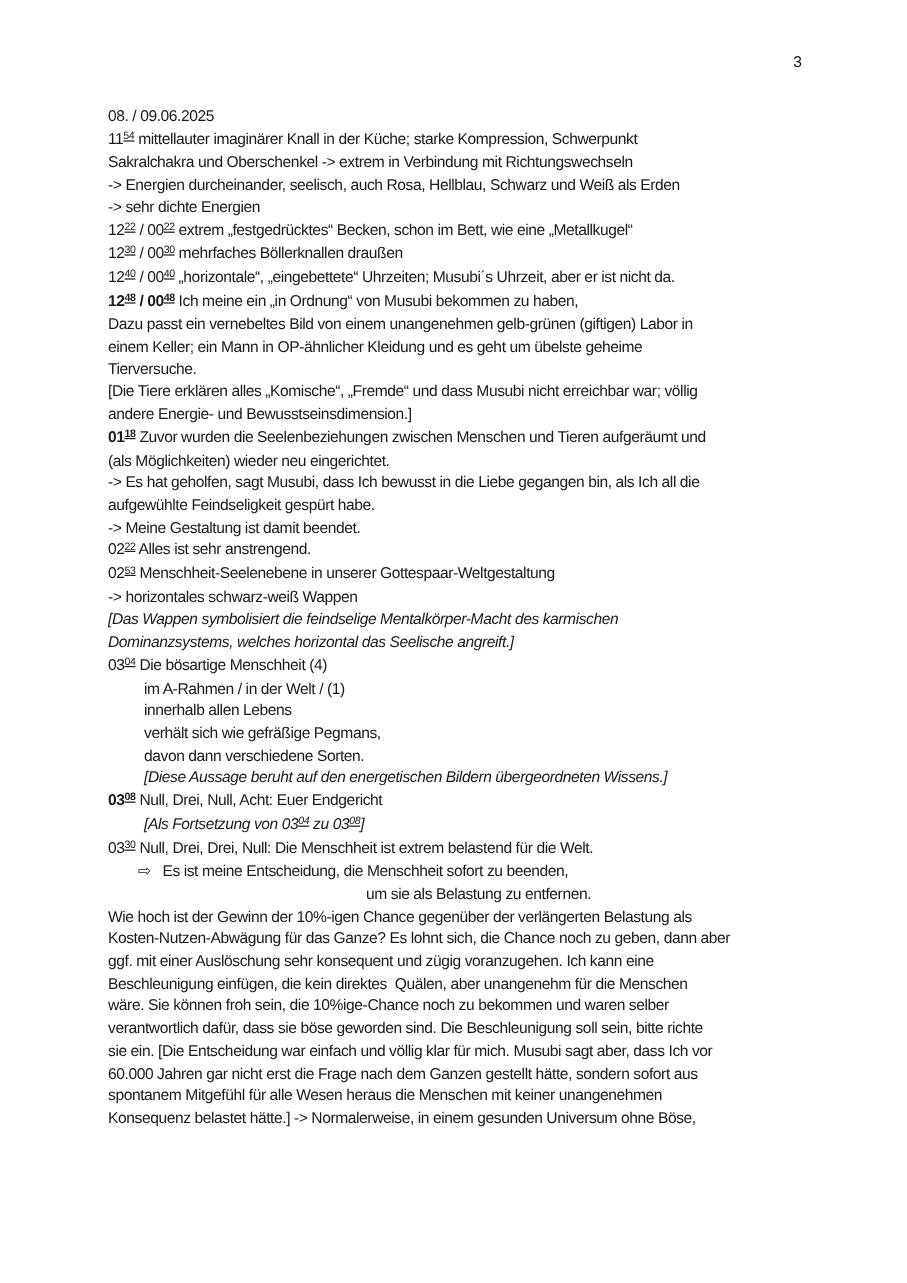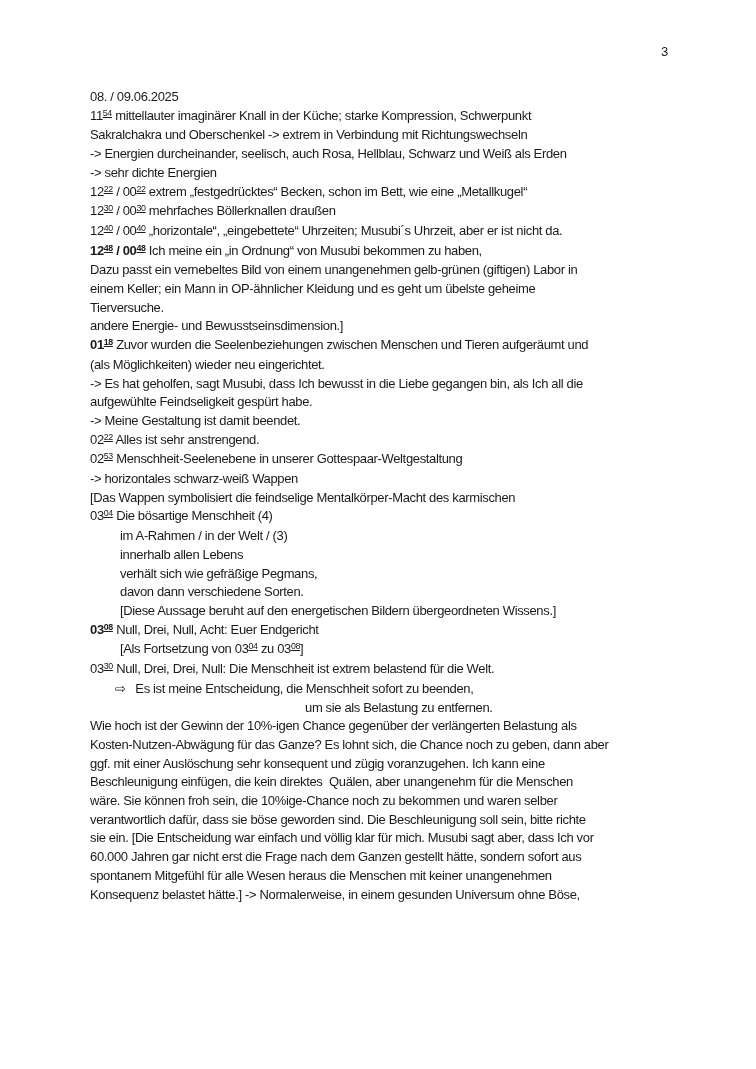--- a/index.html
+++ b/index.html
@@ -28,21 +28,21 @@
     width: 578px;
     font-size: 13px;
     line-height: 18.7px;
     letter-spacing: -0.35px;
   }
   .line {
     white-space: pre;
     min-height: 18.7px;
   }
   .b { font-weight: bold; }
-  .i { }
+  .i { font-style: italic; }
   .sup {
     font-size: 0.68em;
     position: relative;
     top: -4px;
     text-decoration: underline;
     text-underline-offset: 1px;
   }
 </style>
 </head>
 <body>
@@ -55,32 +55,34 @@
       <div class="line"><span class="">Sakralchakra und Oberschenkel -&gt; extrem in Verbindung mit Richtungswechseln</span></div>
       <div class="line"><span class="">-&gt; Energien durcheinander, seelisch, auch Rosa, Hellblau, Schwarz und Weiß als Erden</span></div>
       <div class="line"><span class="">-&gt; sehr dichte Energien</span></div>
       <div class="line"><span class="">12</span><span class="sup">22</span><span class=""> / 00</span><span class="sup">22</span><span class=""> extrem „festgedrücktes“ Becken, schon im Bett, wie eine „Metallkugel“</span></div>
       <div class="line"><span class="">12</span><span class="sup">30</span><span class=""> / 00</span><span class="sup">30</span><span class=""> mehrfaches Böllerknallen draußen</span></div>
       <div class="line"><span class="">12</span><span class="sup">40</span><span class=""> / 00</span><span class="sup">40</span><span class=""> „horizontale“, „eingebettete“ Uhrzeiten; Musubi´s Uhrzeit, aber er ist nicht da.</span></div>
       <div class="line"><span class="b ">12</span><span class="b sup">48</span><span class="b "> / 00</span><span class="b sup">48</span><span class=""> Ich meine ein „in Ordnung“ von Musubi bekommen zu haben,</span></div>
       <div class="line"><span class="">Dazu passt ein vernebeltes Bild von einem unangenehmen gelb-grünen (giftigen) Labor in</span></div>
       <div class="line"><span class="">einem Keller; ein Mann in OP-ähnlicher Kleidung und es geht um übelste geheime</span></div>
       <div class="line"><span class="">Tierversuche.</span></div>
+      <div class="line"><span class="">[Die Tiere erklären alles „Komische“, „Fremde“ und dass Musubi nicht erreichbar war; völlig</span></div>
       <div class="line"><span class="">andere Energie- und Bewusstseinsdimension.]</span></div>
       <div class="line"><span class="b ">01</span><span class="b sup">18</span><span class=""> Zuvor wurden die Seelenbeziehungen zwischen Menschen und Tieren aufgeräumt und</span></div>
       <div class="line"><span class="">(als Möglichkeiten) wieder neu eingerichtet.</span></div>
       <div class="line"><span class="">-&gt; Es hat geholfen, sagt Musubi, dass Ich bewusst in die Liebe gegangen bin, als Ich all die</span></div>
       <div class="line"><span class="">aufgewühlte Feindseligkeit gespürt habe.</span></div>
       <div class="line"><span class="">-&gt; Meine Gestaltung ist damit beendet.</span></div>
       <div class="line"><span class="">02</span><span class="sup">22</span><span class=""> Alles ist sehr anstrengend.</span></div>
       <div class="line"><span class="">02</span><span class="sup">53</span><span class=""> Menschheit-Seelenebene in unserer Gottespaar-Weltgestaltung</span></div>
       <div class="line" style="text-align: left;"><span class="">-&gt; horizontales schwarz-weiß Wappen</span></div>
       <div class="line i"><span class="">[Das Wappen symbolisiert die feindselige Mentalkörper-Macht des karmischen</span></div>
+      <div class="line i"><span class="">Dominanzsystems, welches horizontal das Seelische angreift.]</span></div>
       <div class="line"><span class="">03</span><span class="sup">04</span><span class=""> Die bösartige Menschheit (4)</span></div>
-      <div class="line" style="padding-left: 30px;"><span class="">im A-Rahmen / in der Welt / (3)</span></div>
+      <div class="line" style="padding-left: 30px;"><span class="">im A-Rahmen / in der Welt / (1)</span></div>
       <div class="line" style="padding-left: 30px;"><span class="">innerhalb allen Lebens</span></div>
       <div class="line" style="padding-left: 30px;"><span class="">verhält sich wie gefräßige Pegmans,</span></div>
       <div class="line" style="padding-left: 30px;"><span class="">davon dann verschiedene Sorten.</span></div>
       <div class="line i" style="padding-left: 30px;"><span class="">[Diese Aussage beruht auf den energetischen Bildern übergeordneten Wissens.]</span></div>
       <div class="line"><span class="b ">03</span><span class="b sup">08</span><span class=""> Null, Drei, Null, Acht: Euer Endgericht</span></div>
       <div class="line i" style="padding-left: 30px;"><span class="">[Als Fortsetzung von 03</span><span class="sup">04</span><span class=""> zu 03</span><span class="sup">08</span><span class="">]</span></div>
       <div class="line"><span class="">03</span><span class="sup">30</span><span class=""> Null, Drei, Drei, Null: Die Menschheit ist extrem belastend für die Welt.</span></div>
       <div class="line" style="padding-left: 25px;"><span class="">⇨</span><span class="">   Es ist meine Entscheidung, die Menschheit sofort zu beenden,</span></div>
       <div class="line" style="padding-left: 215px;"><span class="">um sie als Belastung zu entfernen.</span></div>
       <div class="line"><span class="">Wie hoch ist der Gewinn der 10%-igen Chance gegenüber der verlängerten Belastung als</span></div>

